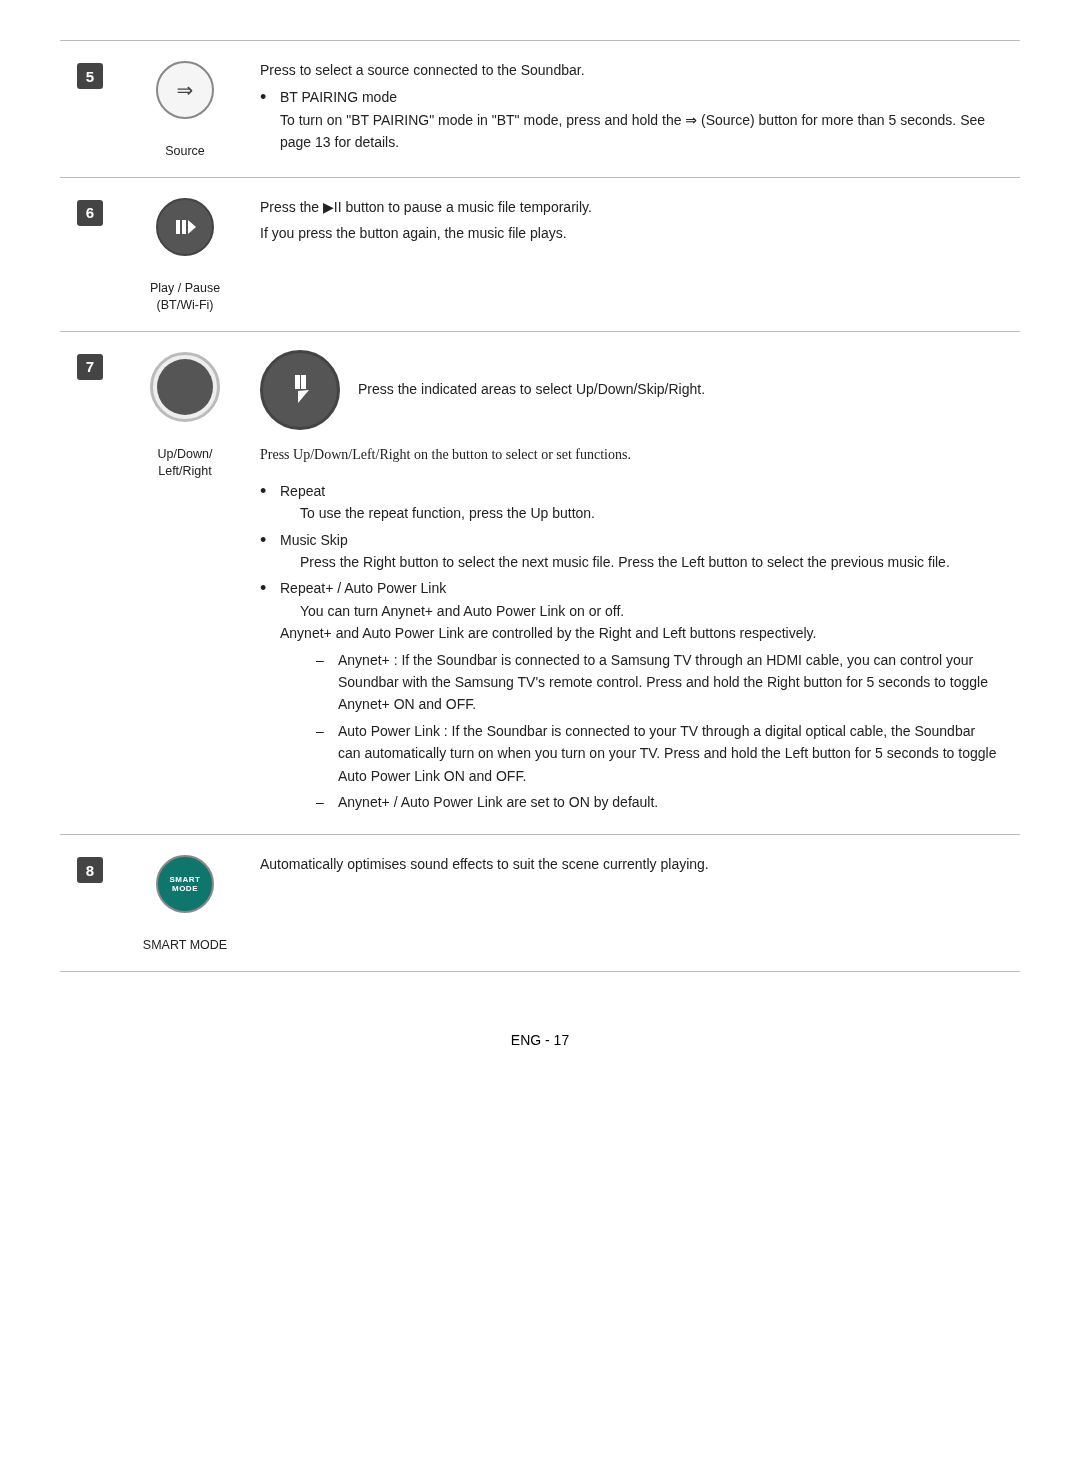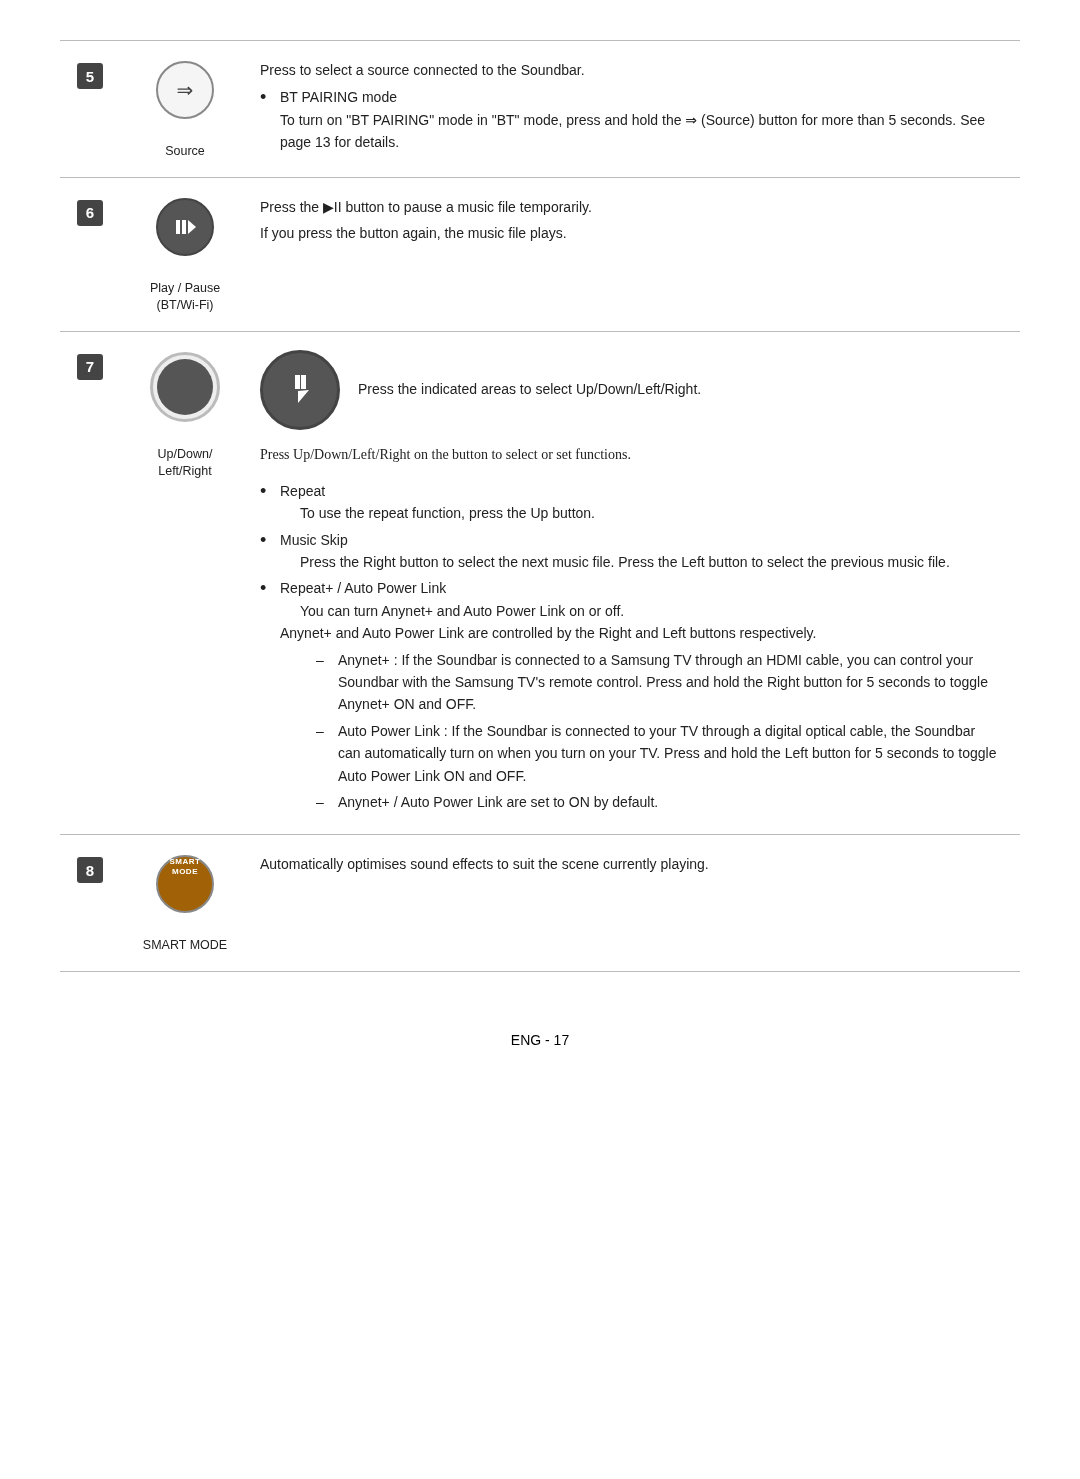--- a/index.html
+++ b/index.html
@@ -138,24 +138,25 @@
       font-size: 20px;
       display: flex;
       align-items: center;
       gap: 2px;
     }
 
     .smart-mode-icon {
       width: 58px;
       height: 58px;
       border-radius: 50%;
-      background: #a16207;
+      background: #0f766e;
       border: 2.5px solid #888;
       display: flex;
       align-items: center;
+      justify-content: center;
       flex-direction: column;
     }
 
     .smart-mode-text-inner {
       color: #fff;
       font-size: 8px;
       font-weight: bold;
       text-align: center;
       line-height: 1.2;
       letter-spacing: 0.5px;
@@ -272,21 +273,21 @@
     <div class="col-desc">
 
       <div class="large-nav-demo">
         <div class="large-nav-circle">
           <svg width="42" height="42" viewBox="0 0 42 42">
             <rect x="16" y="6" width="5" height="14" fill="white"></rect>
             <rect x="22" y="6" width="5" height="14" fill="white"></rect>
             <polygon points="19,22 30,21 19,34" fill="white"></polygon>
           </svg>
         </div>
-        <span><b>Press the indicated areas to select Up/Down/Left/Right.</b></span>
+        <span><b>Press the indicated areas to select Up/Down/Skip/Right.</b></span>
       </div>
       <p style="margin-bottom:14px;font-family:Liberation Serif, serif;">Press Up/Down/Left/Right on the button to select or set functions.</p>
 
       <div class="bullet-item">
         <span class="bullet">•</span>
         <span><b>Repeat</b><br>
           <span class="indent1">To use the repeat function, press the <b>Up</b> button.</span>
         </span>
       </div>
 

